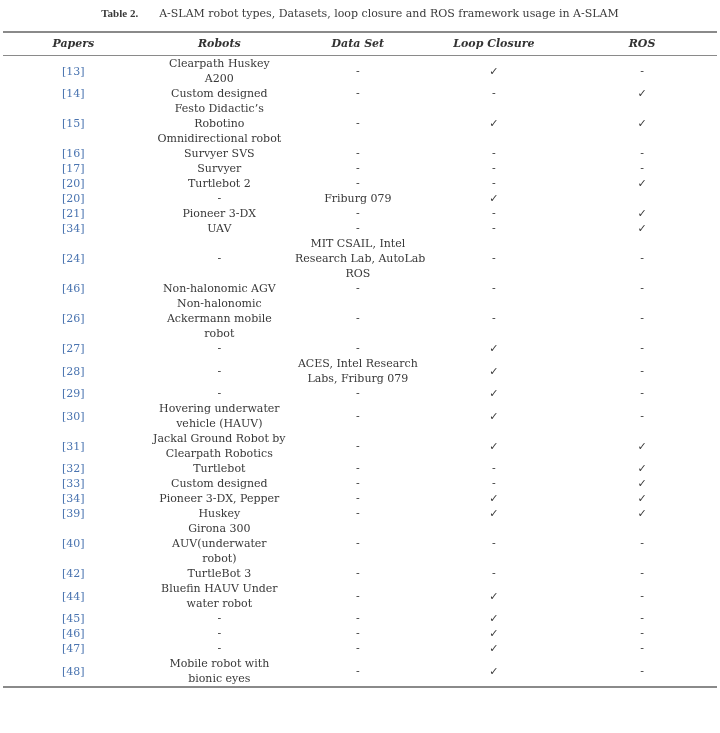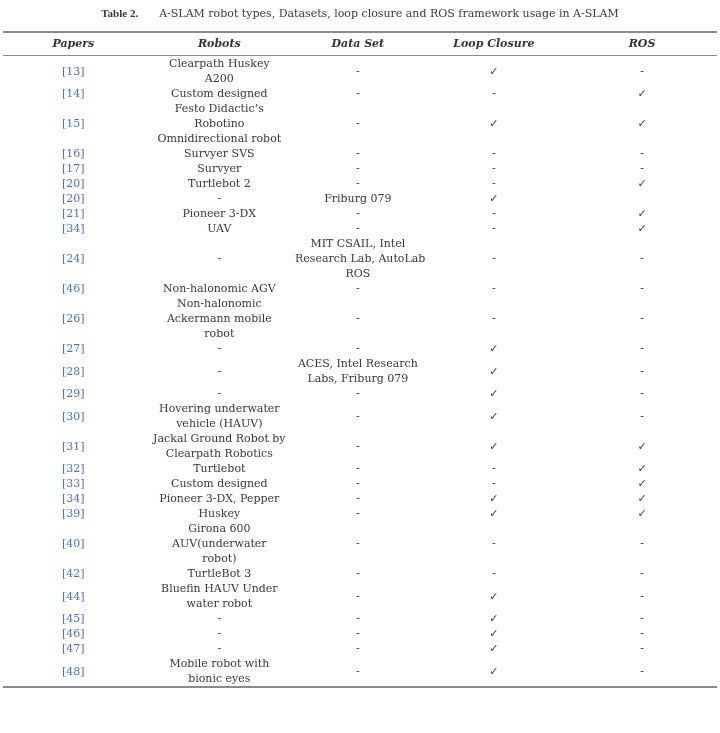--- a/index.html
+++ b/index.html
@@ -270,21 +270,21 @@
   <tr>
     <td class="paper">[39]</td>
     <td class="robot">Huskey</td>
     <td class="dataset">-</td>
     <td class="loop">✓</td>
     <td class="ros">✓</td>
   </tr>
 
   <tr>
     <td class="paper">[40]</td>
-    <td class="robot">Girona 600
+    <td class="robot">Girona 300
 AUV(underwater
 robot)</td>
     <td class="dataset">-</td>
     <td class="loop">-</td>
     <td class="ros">-</td>
   </tr>
 
   <tr>
     <td class="paper">[42]</td>
     <td class="robot">TurtleBot 3</td>

